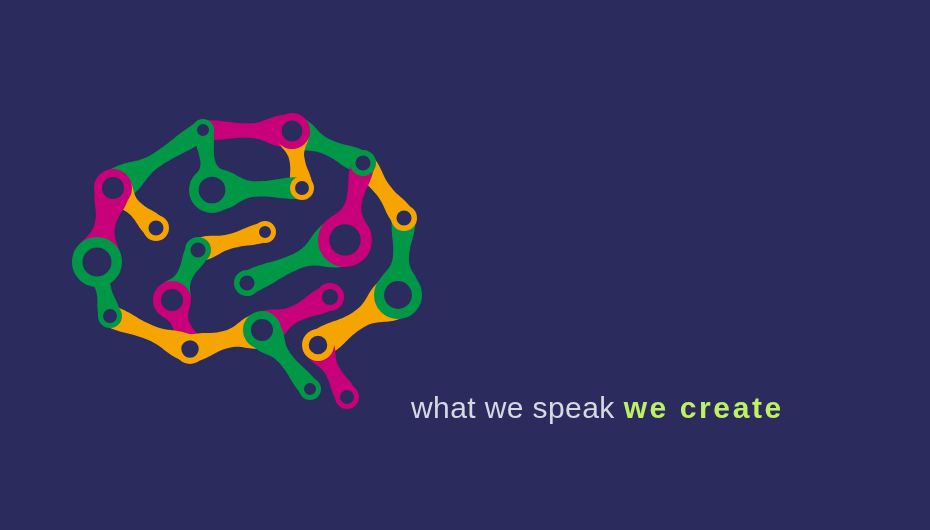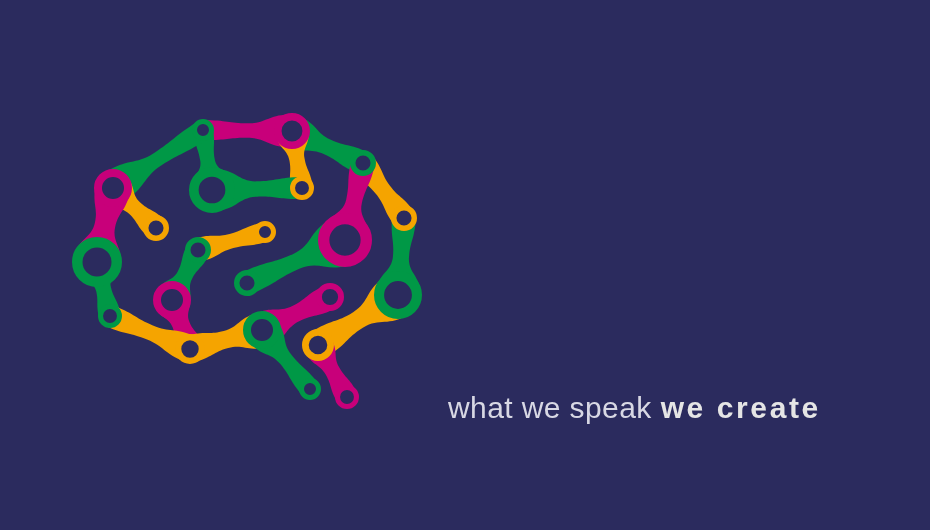--- a/index.html
+++ b/index.html
@@ -22,21 +22,21 @@
   #brain-logo {
     position: absolute;
     left: 0;
     top: 0;
     width: 930px;
     height: 530px;
     display: block;
   }
   #tagline {
     position: absolute;
-    left: 448px;
+    left: 411px;
     top: 388px;
     height: 40px;
     display: flex;
     align-items: center;
     white-space: pre;
     line-height: 40px;
   }
   .tag-light {
     font-family: "Liberation Sans", sans-serif;
     font-size: 30px;
@@ -46,21 +46,21 @@
   }
   .tag-space {
     font-size: 30px;
     width: 9px;
     display: inline-block;
   }
   .tag-bold {
     font-family: "Liberation Sans", sans-serif;
     font-size: 30px;
     font-weight: 700;
-    color: #e5e5e5;
+    color: #bef264;
     letter-spacing: 2.6px;
   }
 </style>
 </head>
 <body>
 
 <div id="stage">
 
   <svg id="brain-logo" viewBox="0 0 930 530" xmlns="http://www.w3.org/2000/svg">
     <g id="links-layer">

